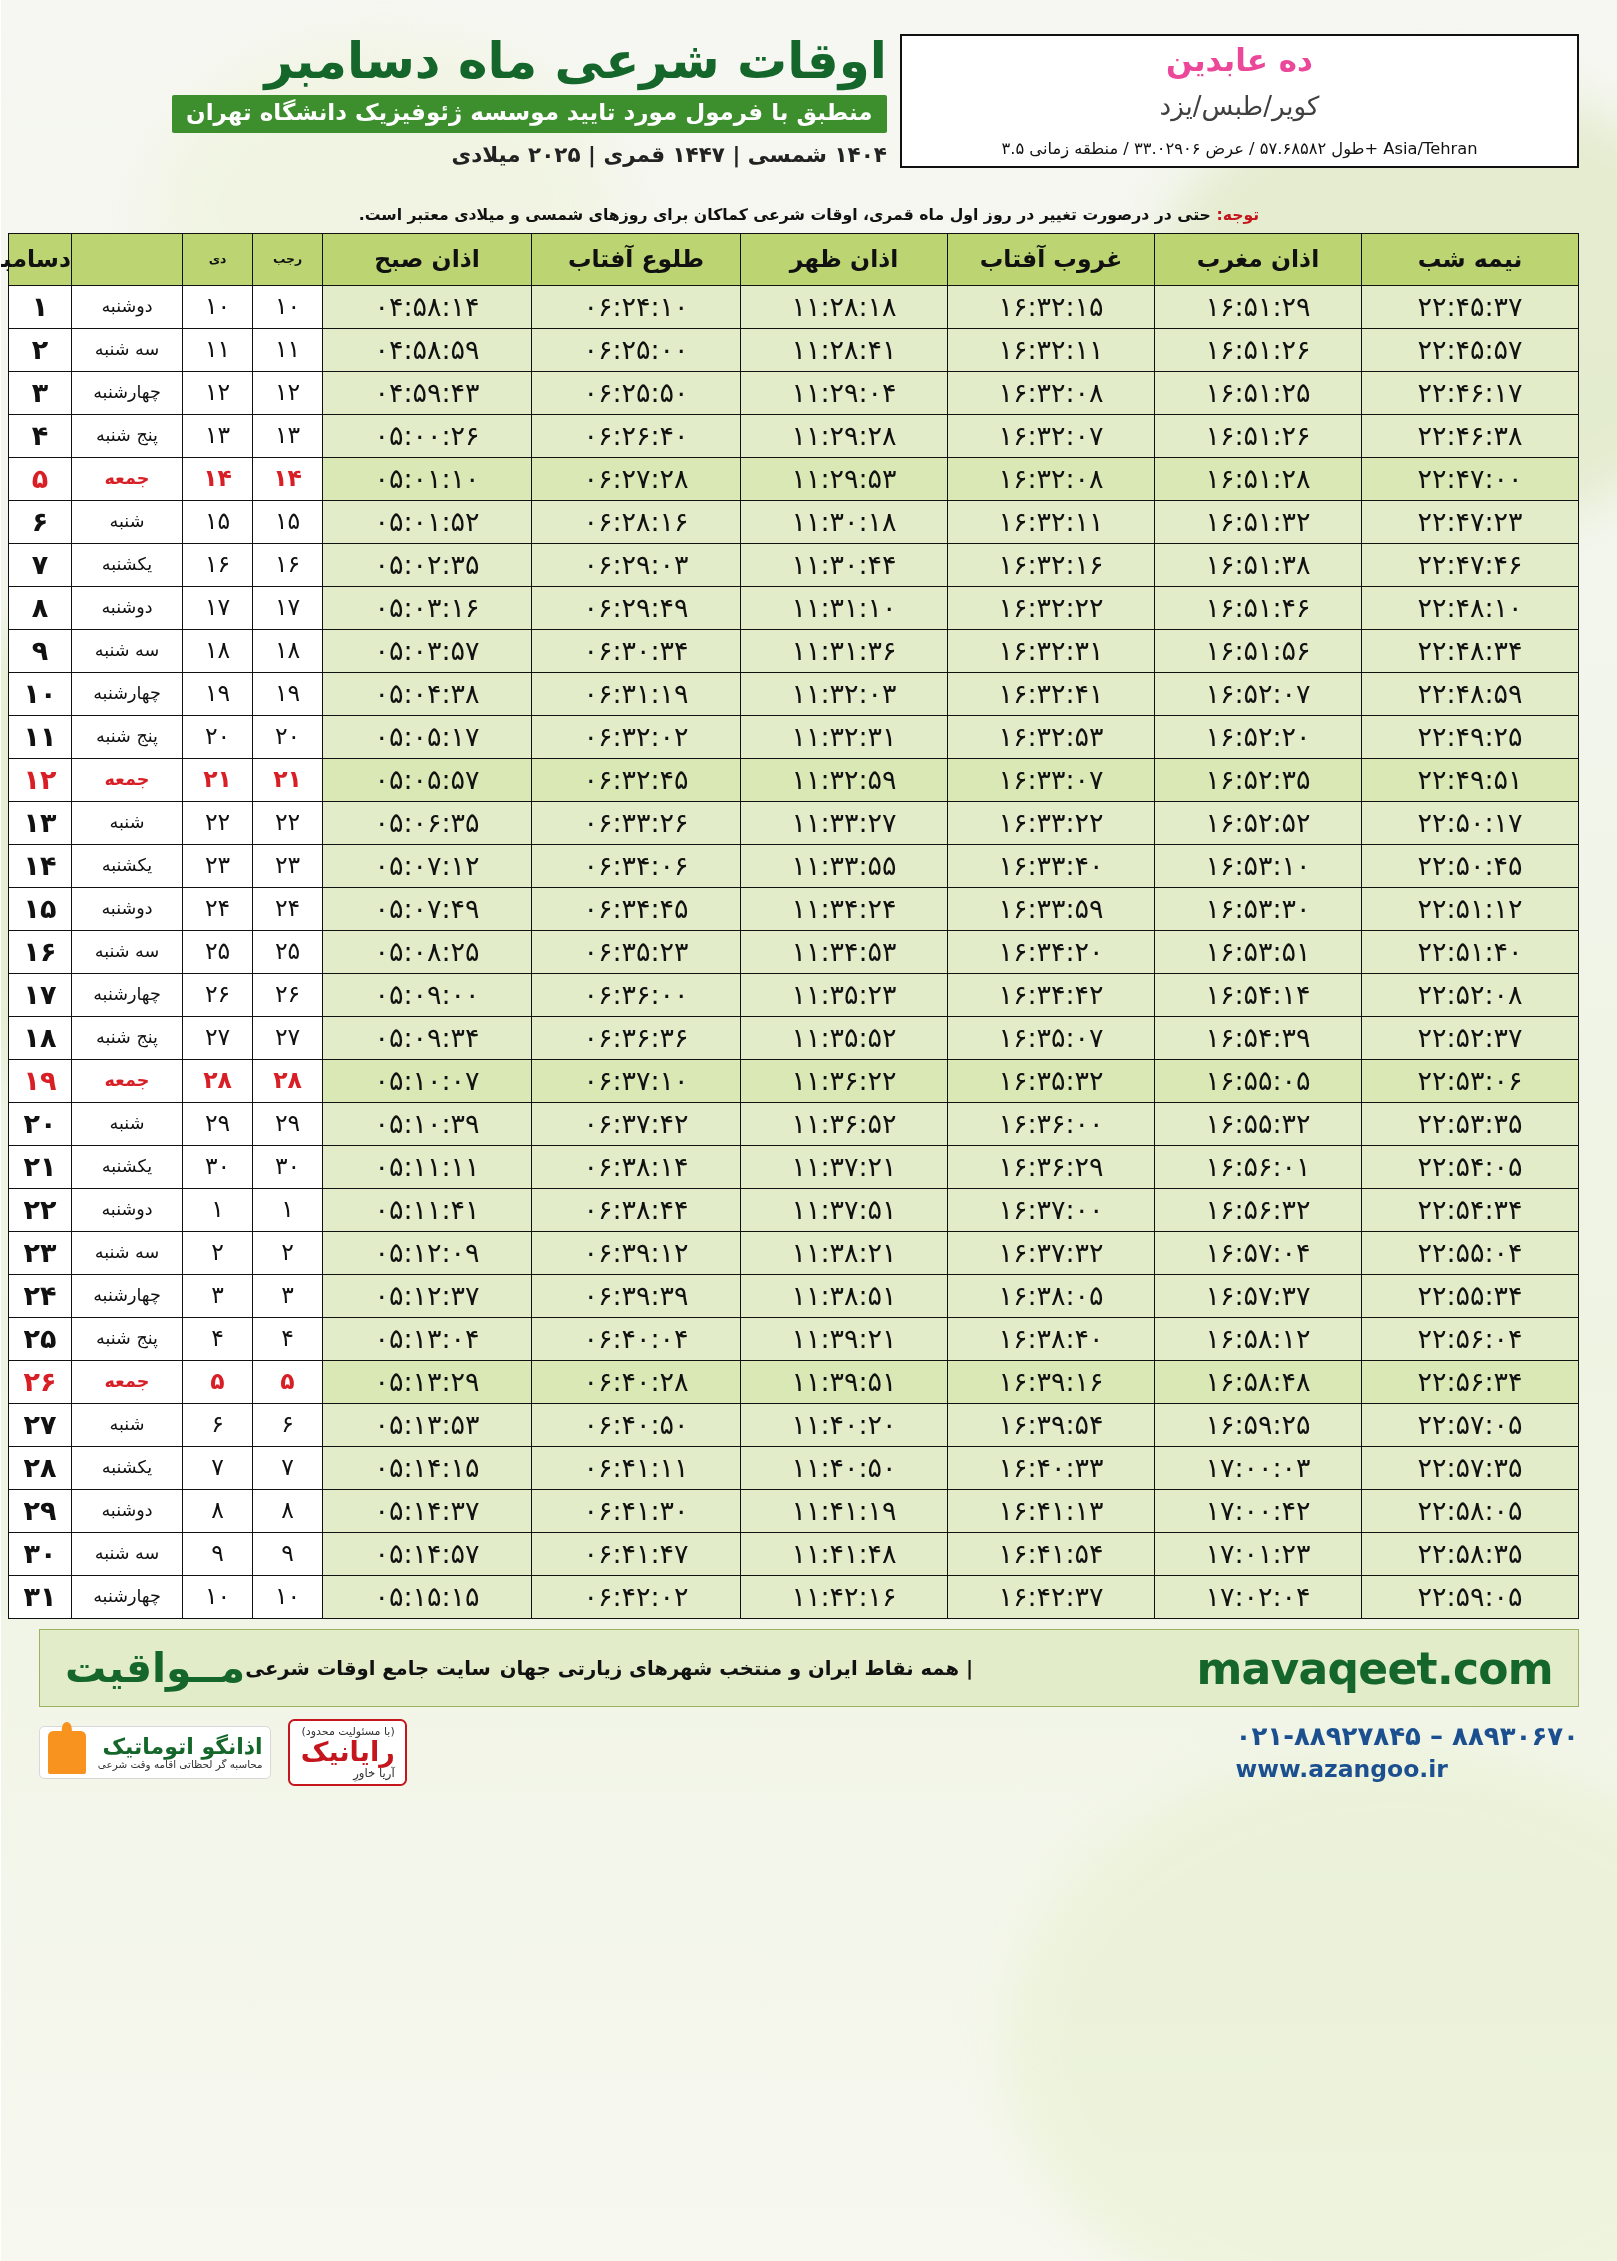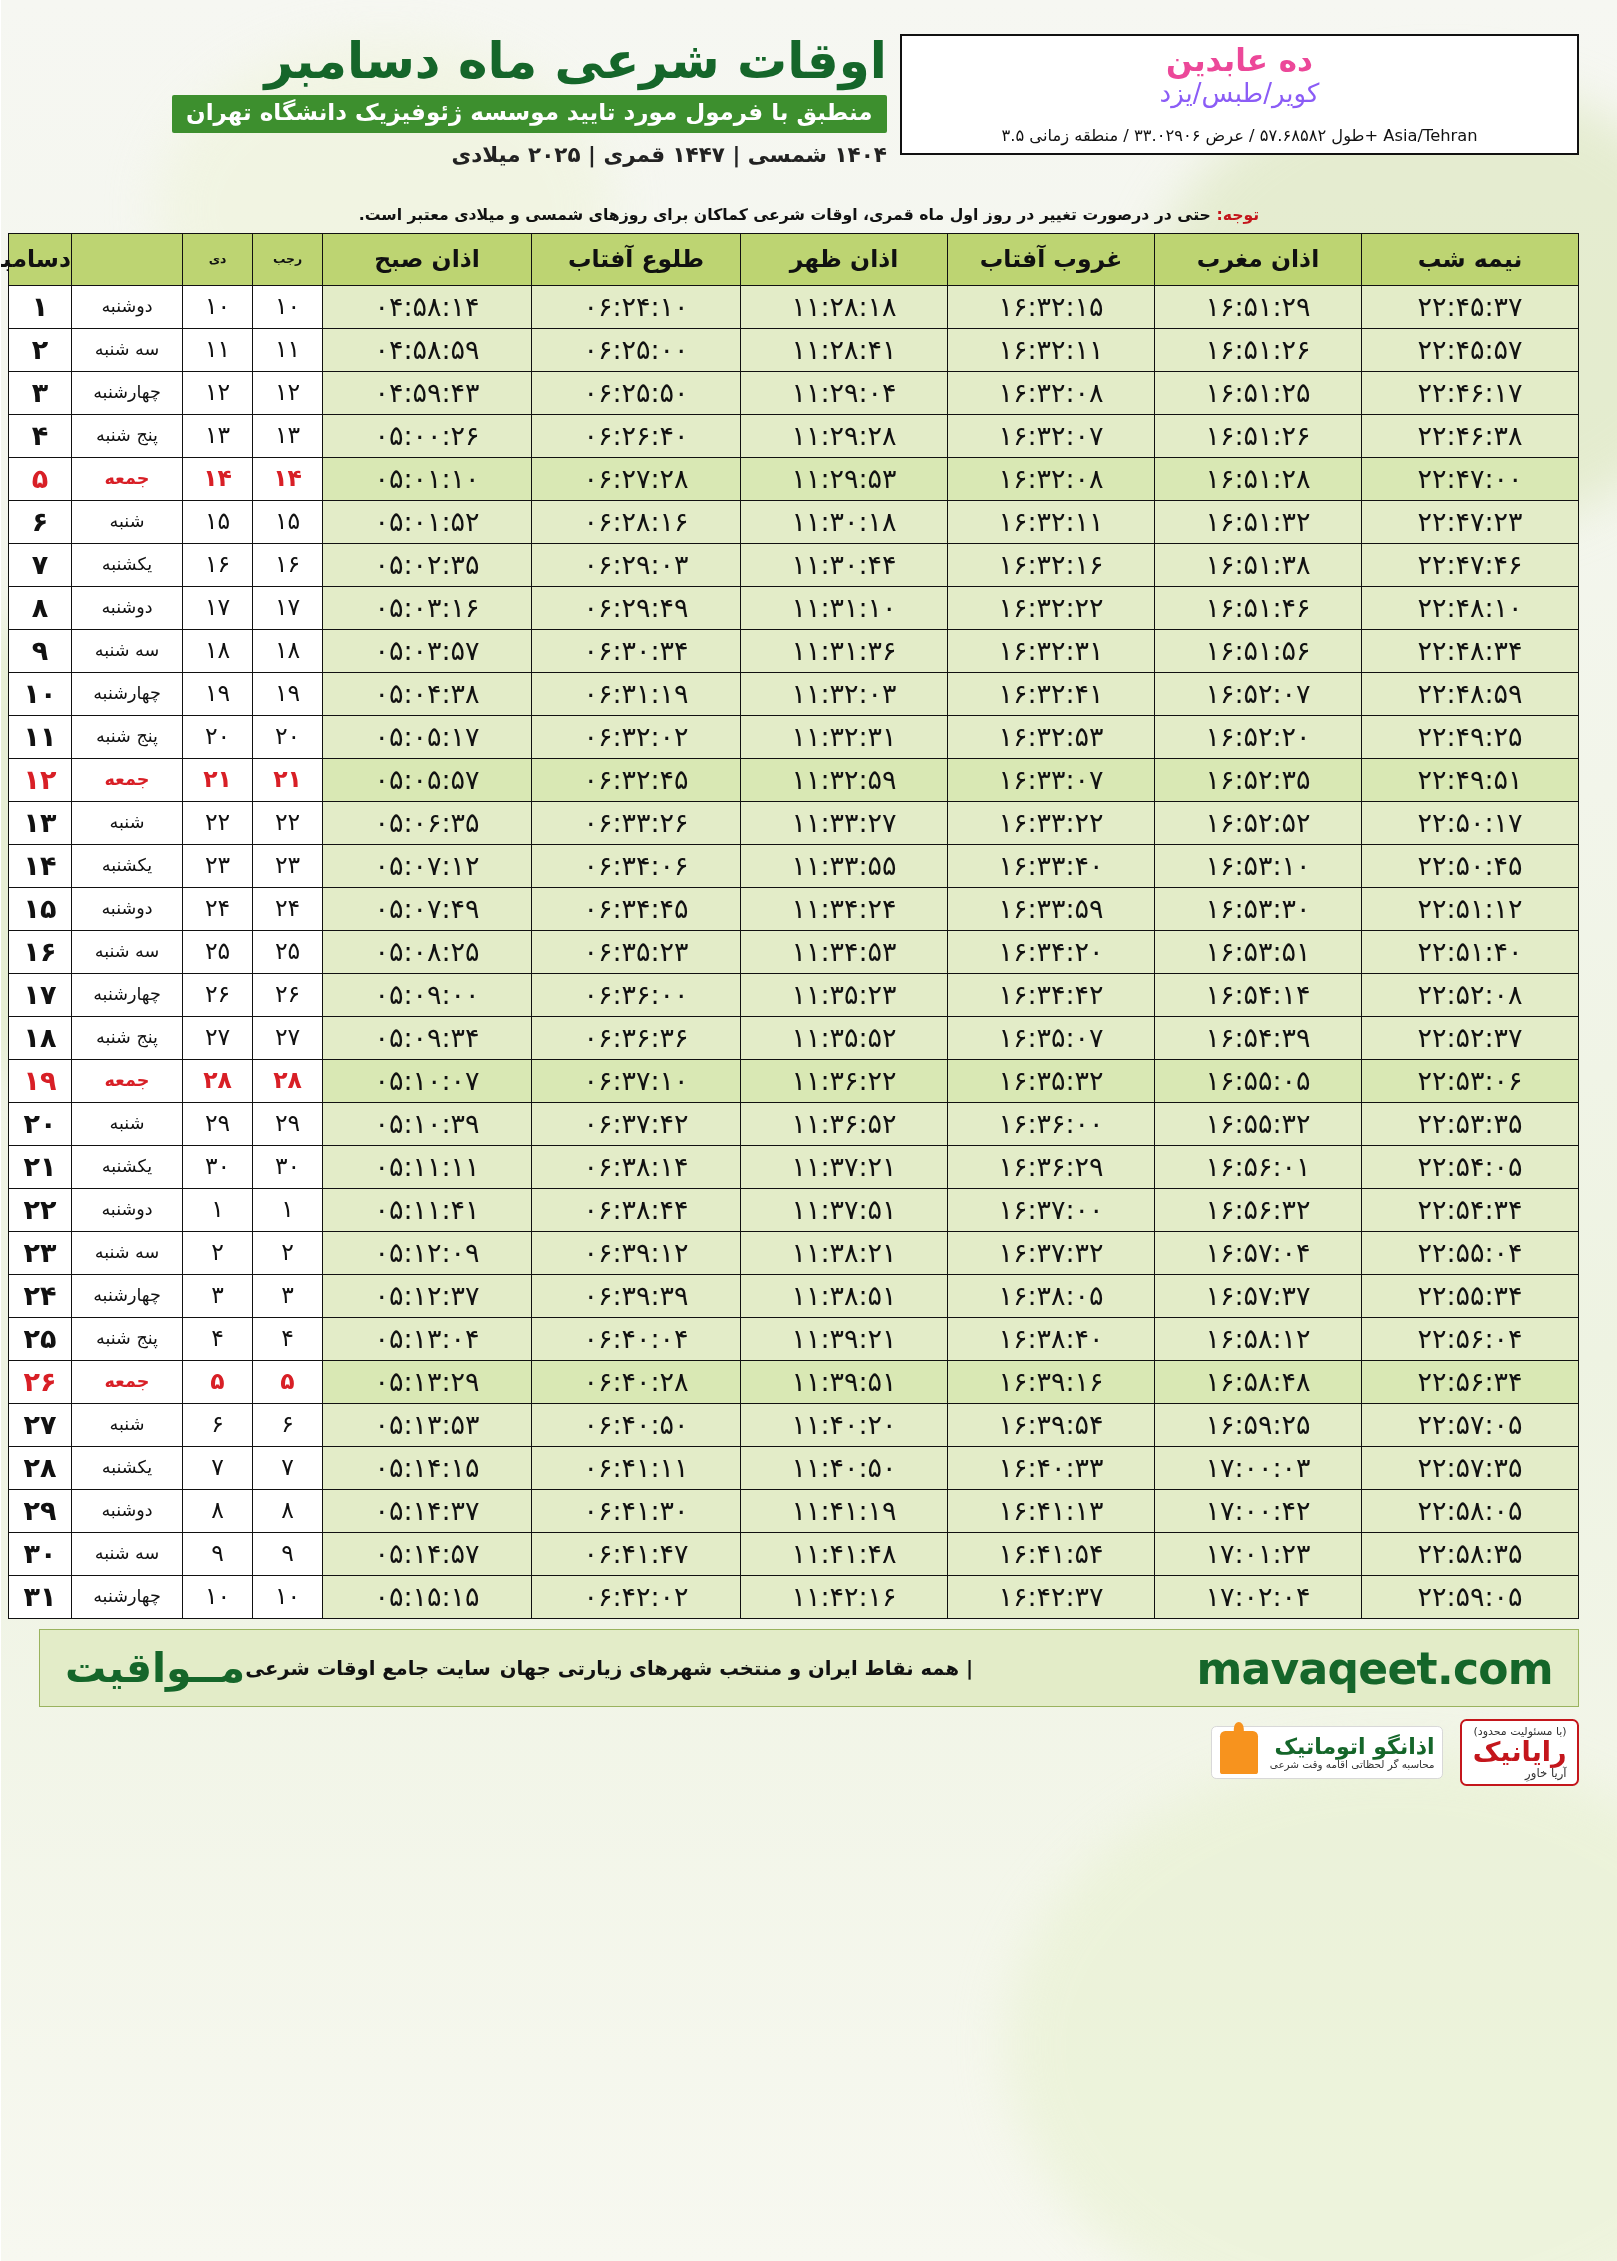--- a/index.html
+++ b/index.html
@@ -66,21 +66,21 @@
 
   .loc-box{
     width:679px;
     border:2px solid #111;
     background:#ffffff;
     text-align:center;
     padding:6.5px 5.2px 7.8px 5.2px;
     box-sizing:border-box;
   }
   .loc-name{font-size:31px;font-weight:bold;color:#ec4899;line-height:1.15;}
-  .loc-region{font-size:26px;color:#8b5cf6;margin-top:1px;line-height:1.15;}
+  .loc-region{font-size:26px;color:#404040;margin-top:14px;line-height:1.15;}
   .loc-coords{font-size:16.3px;color:#111;margin-top:17px;direction:ltr;}
 
   .notice{
     margin-top:7.8px;
     text-align:center;
     font-size:15.7px;
     color:#111;
     font-weight:bold;
   }
   .notice .notice-key{color:#c4161c;}
@@ -642,20 +642,24 @@
   <div class="footer-band">
     <div class="brand-en">mavaqeet.com</div>
     <div style="display:flex;align-items:center;">
       <span class="brand-tag">| همه نقاط ایران و منتخب شهرهای زیارتی جهان</span>
       <span class="brand-tag">سایت جامع اوقات شرعی</span>
       <span class="brand-fa">مــواقیت</span>
     </div>
   </div>
 
   <div class="footer-bottom">
+    <div class="fb-left">
+      <div class="fb-phone">۰۲۱-۸۸۹۲۷۸۴۵ – ۸۸۹۳۰۶۷۰</div>
+      <div class="fb-site">www.azangoo.ir</div>
+    </div>
 
 
     <div class="fb-right">
       <div class="logo-rayanic">
         <div class="ln1">(با مسئولیت محدود)</div>
         <div class="ln2">رایانیک</div>
         <div class="ln3">آریا خاورِ</div>
       </div>
       <div class="logo-azan">
         <div class="azan-txt">

